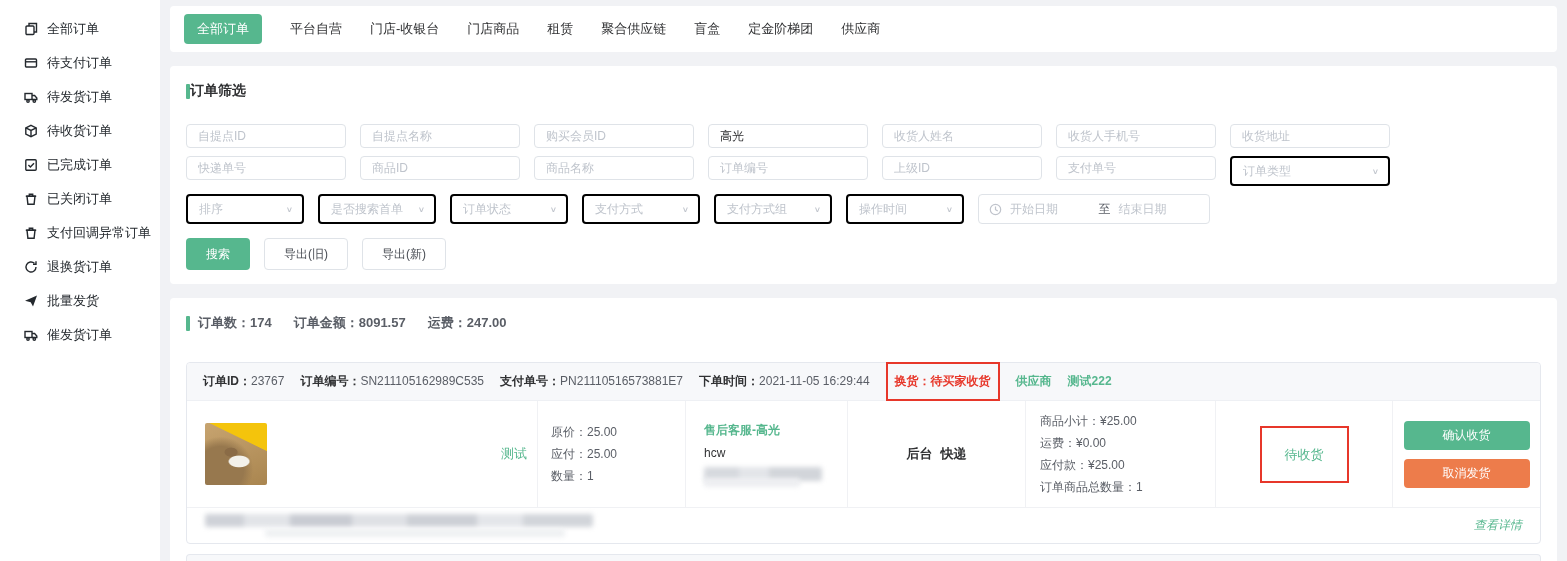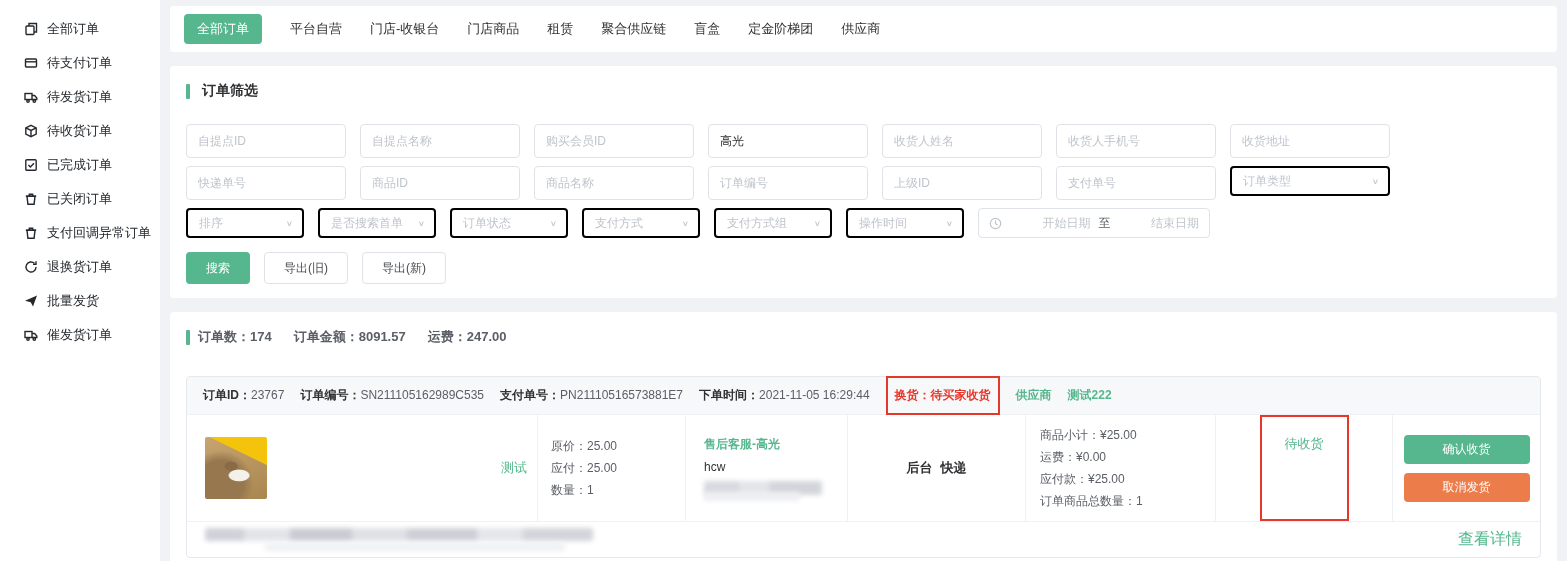--- a/index.html
+++ b/index.html
@@ -15,39 +15,39 @@
 
   
   .main { position:absolute; left:170px; top:0; width:1387px; }
 
   .tabbar { margin-top:6px; height:46px; background:#fff; border-radius:4px;
     display:flex; align-items:center; gap:28px; padding:0 14px; }
   .tab { font-size:13px; color:#303133; cursor:pointer; white-space:nowrap; }
   .tab.active { background:#56b78e; color:#fff; padding:6px 13px; border-radius:4px; }
 
   .filter-panel { margin-top:14px; background:#fff; border-radius:4px; padding:16px 16px 14px; }
-  .sec-title { display:flex; align-items:center; gap:12px; font-size:14px; font-weight:bold; color:#303133; }
+  .sec-title { display:flex; align-items:center; gap:0; font-size:14px; font-weight:bold; color:#303133; }
   .green-bar { width:4px; height:15px; background:#56b78e; border-radius:1px; }
 
   .frow { display:flex; gap:14px; margin-top:8px; }
   .frow.first { margin-top:24px; }
-  .finput { width:160px; height:34px; border:1px solid #dfe3e8; border-radius:4px;
+  .finput { width:160px; height:24px; border:1px solid #dfe3e8; border-radius:4px;
     padding:10px 11px; font-size:12px; color:#303133; outline:none; background:#fff;
     font-family:inherit; }
   .finput::placeholder { color:#bfc4cc; }
   .fselect { width:118px; height:30px; border:2px solid #000000; border-radius:4px;
     padding:0 9px 0 11px; font-size:12px; color:#bfc4cc; display:flex;
     align-items:center; justify-content:space-between; cursor:pointer; background:#fff; }
   .fselect .chev { font-size:10px; color:#c0c4cc; transform:scaleY(.8); }
   .fselect.wide { width:160px; }
   .daterange { width:232px; height:30px; border:1px solid #dfe3e8; border-radius:4px;
     display:flex; align-items:center; gap:8px; padding:0 10px; font-size:12px;
     color:#bfc4cc; cursor:pointer; background:#fff; }
   .daterange .to { color:#5a5e66; }
-  .daterange .dph { flex:1; text-align:right;font-family:Liberation Mono, monospace; }
+  .daterange .dph { flex:1; text-align:left;font-family:Liberation Mono, monospace; }
 
   .btnrow { display:flex; gap:14px; margin-top:14px; }
   .btn { height:32px; border-radius:4px; font-size:12px; padding:0 19px; cursor:pointer;
     display:inline-flex; align-items:center; border:1px solid transparent; font-family:inherit; }
   .btn-green { background:#56b78e; color:#fff; }
   .btn-plain { background:#fff; color:#4a4e55; border-color:#dfe3e8; }
 
   
   .list-panel { margin-top:14px; background:#fff; border-radius:4px; padding:16px; height:420px; }
   .summary { display:flex; align-items:center; gap:8px; font-size:13px; font-weight:bold; color:#5a5e66; }
@@ -81,36 +81,36 @@
   .col-service { width:162px; flex-direction:column; justify-content:center; gap:7px; padding-left:18px; }
   .svc-title { color:#56b78e; font-size:12px; font-weight:bold; }
   .svc-name { font-size:12px; color:#303133; }
   .blurline { border-radius:2px; filter:blur(2.5px); }
   .svc-blur1 { width:118px; height:14px; background:linear-gradient(90deg,#d6d9de 0 30%,#e3e5e9 30% 55%,#d2d5da 55% 100%); }
   .svc-blur2 { width:96px; height:9px; margin-top:-3px; background:#edeef1; }
   .col-delivery { width:178px; flex-direction:row; justify-content:center; align-items:center;
     gap:8px; font-size:13px; font-weight:bold; color:#303133; }
   .col-totals { width:190px; flex-direction:column; justify-content:center; gap:5px;
     padding-left:14px; font-size:12px; color:#5a5e66; }
-  .col-status { width:177px; justify-content:center; }
+  .col-status { width:177px; align-items:center; justify-content:center; }
   .status-box { border:2px solid #e7372a; padding:17px 23px; }
   .status-text { color:#56b78e; font-size:13px; }
   .col-actions { flex:1; flex-direction:column; align-items:center; justify-content:center; gap:9px; }
   .act-btn { width:126px; height:29px; border:none; border-radius:4px; color:#fff;
     font-size:12px; cursor:pointer; font-family:inherit; }
   .act-confirm { background:#56b78e; }
   .act-cancel { background:#ed7c4b; }
 
   .oc-footer { border-top:1px solid #f0f1f4; height:36px; display:flex; align-items:center;
     justify-content:space-between; padding:0 18px; }
   .addr-blur-wrap { display:flex; flex-direction:column; gap:2px; }
   .addr-blur1 { width:388px; height:13px;
     background:linear-gradient(90deg,#cfd2d8 0 10%,#e2e4e8 10% 22%,#c9ccd3 22% 38%,#dfe1e5 38% 52%,#cdd0d6 52% 70%,#e4e6ea 70% 82%,#d2d5da 82% 100%); }
   .addr-blur2 { width:300px; height:8px; margin-left:60px; background:#eef0f2; }
-  .detail-link { color:#56b78e; font-size:16px; cursor:pointer; }
+  .detail-link { color:#56b78e; font-size:12px; cursor:pointer;font-style:italic; }
 
   .next-card-edge { margin-top:10px; height:10px; background:#f7f8fa;
     border:1px solid #e5e8ee; border-bottom:none; border-radius:4px 4px 0 0; }
 </style>
 </head>
 <body>
 
 <div class="sidebar">
   <div class="side-nav">
     <div class="side-item">

